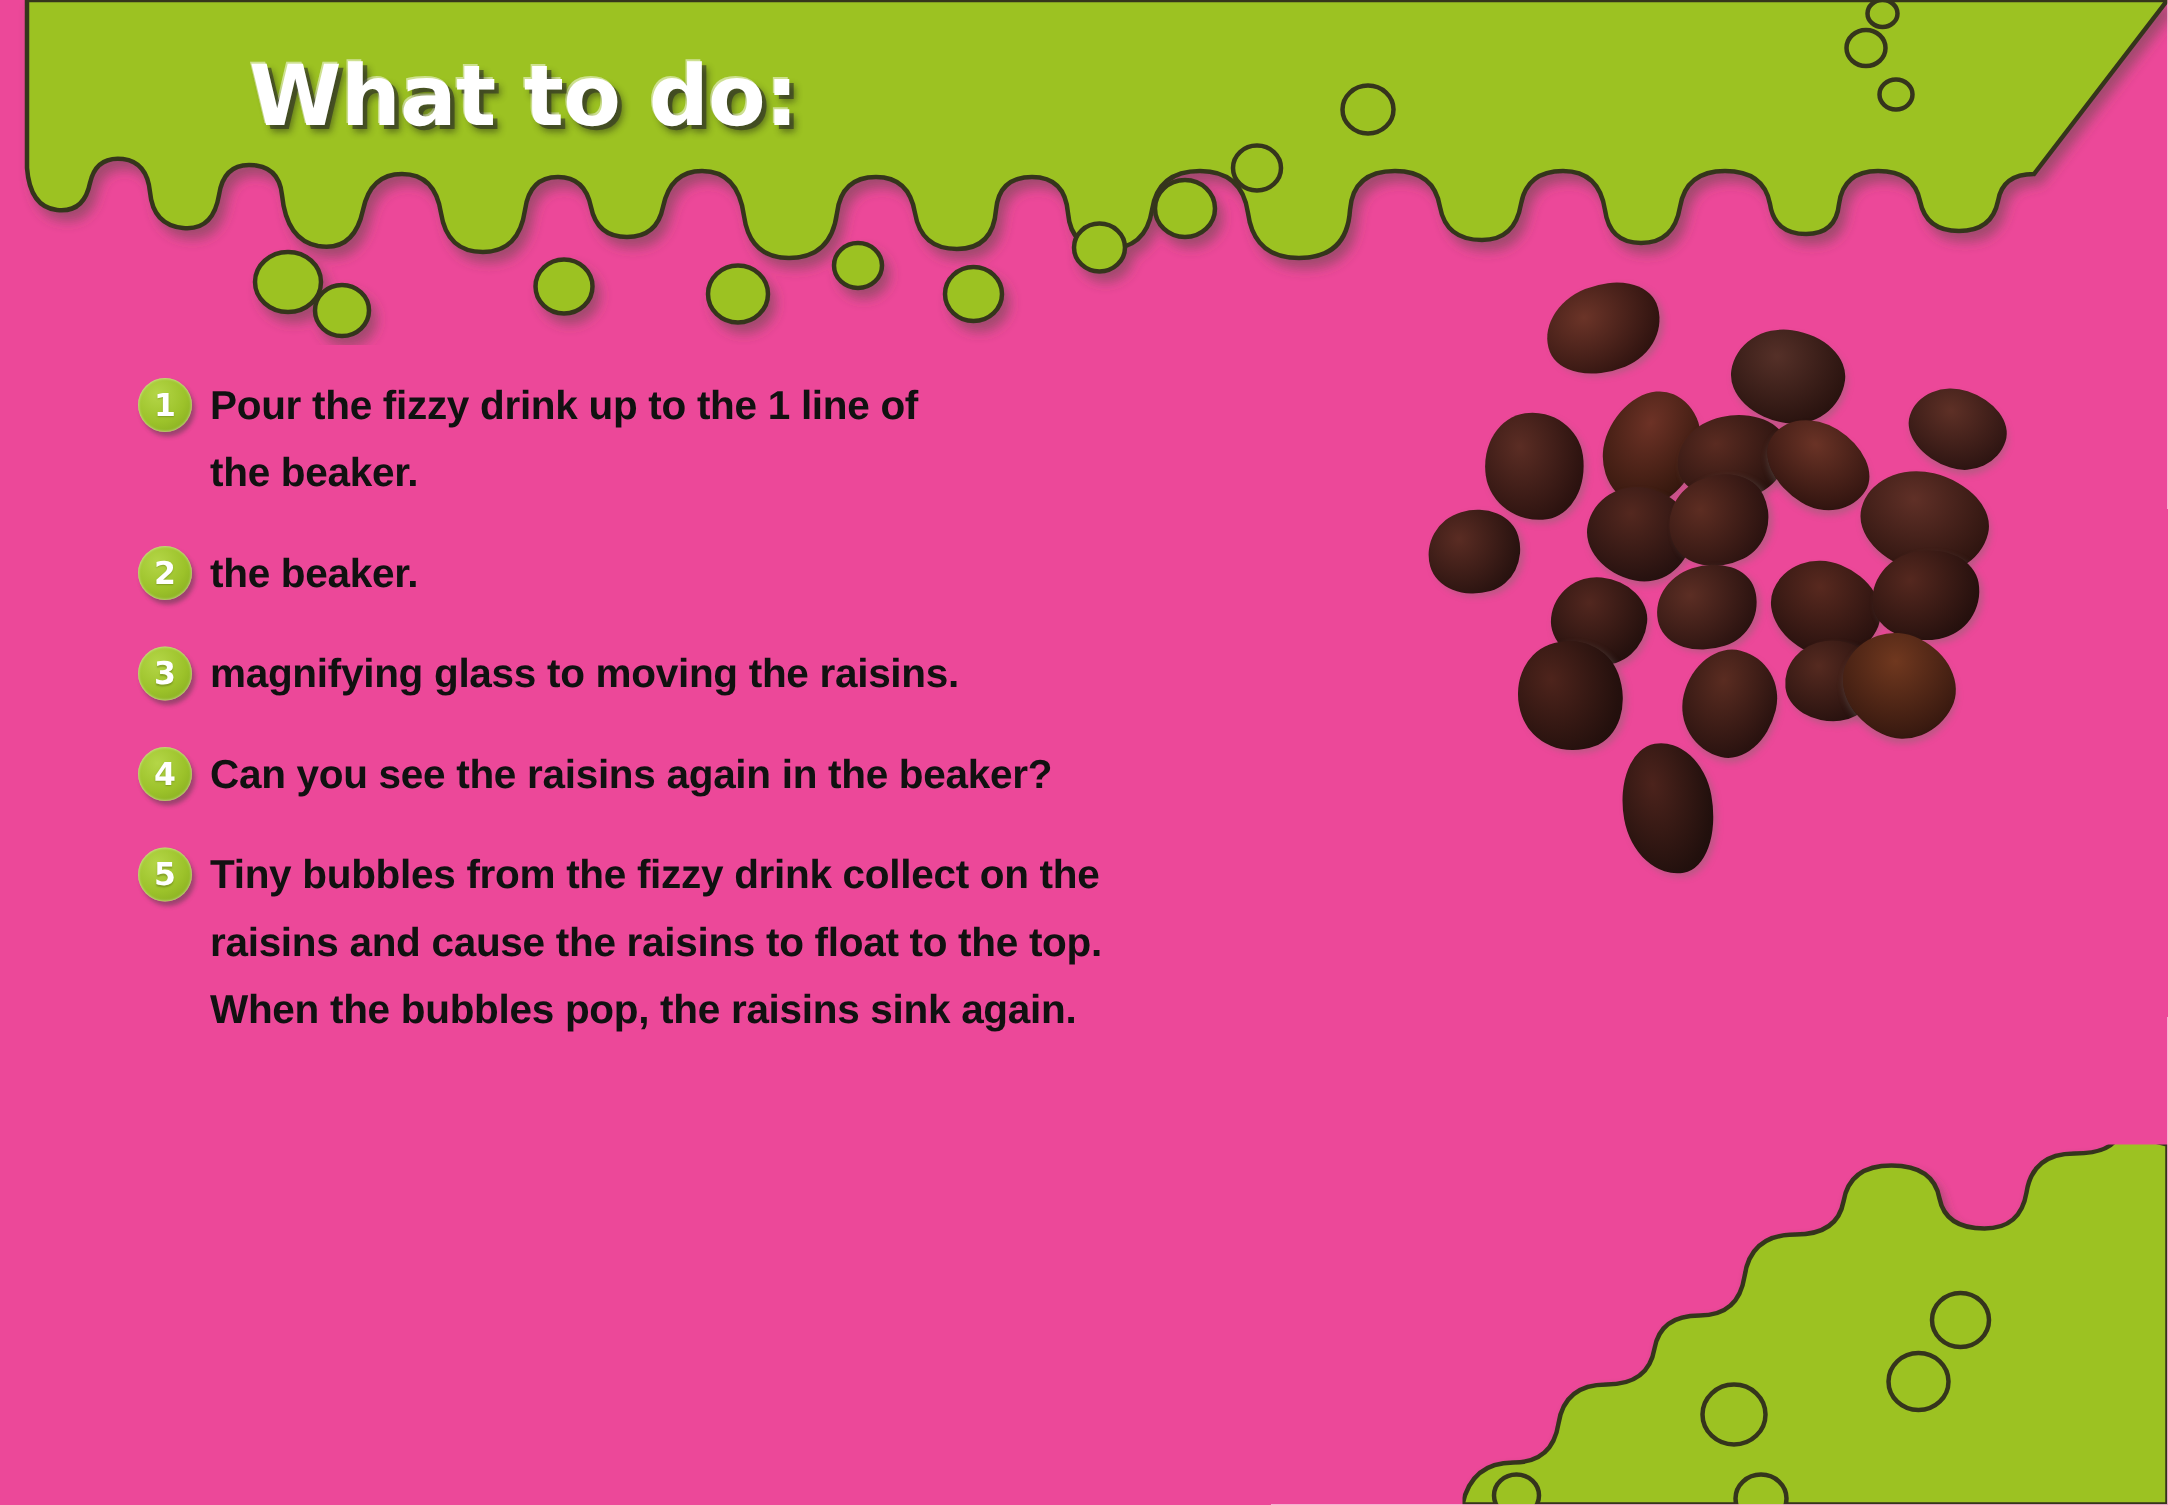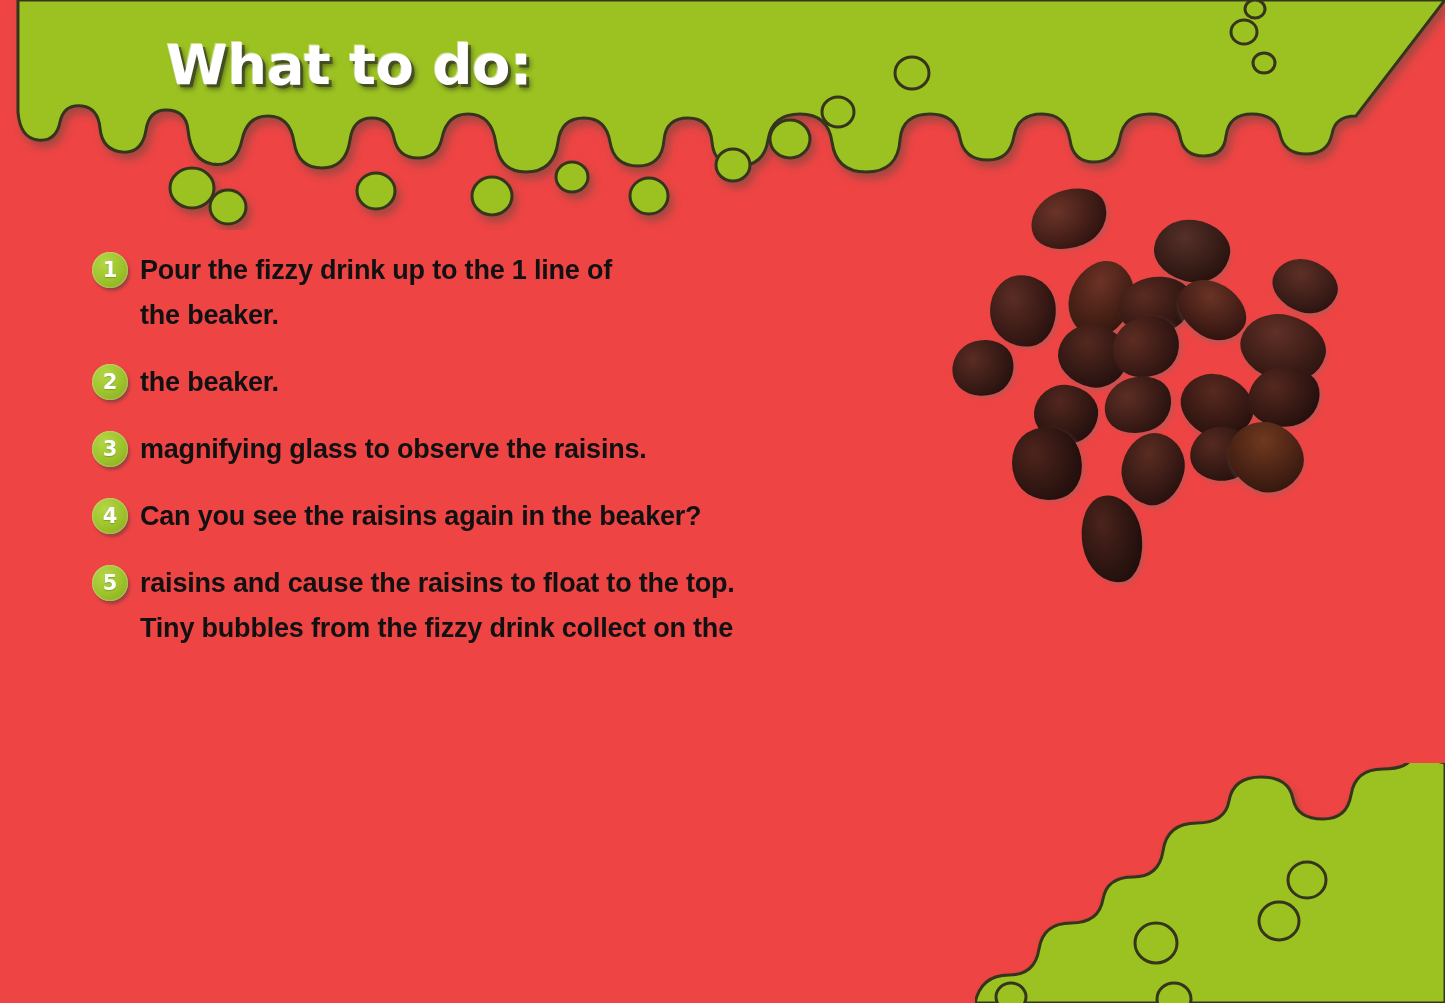--- a/index.html
+++ b/index.html
@@ -7,21 +7,21 @@
     padding: 0;
     background: #ffffff;
   }
   body {
     font-family: "Liberation Sans", sans-serif;
   }
   .page {
     position: relative;
     width: 1445px;
     height: 1003px;
-    background: #ef4444;
+    background: #ec4899;
     overflow: hidden;
   }
 
   
   .banner {
     position: absolute;
     left: 0;
     top: 0;
     width: 1445px;
     height: 230px;
@@ -173,36 +173,37 @@
     <div class="step">
       <div class="bullet">2</div>
       <div class="step-text">
         <span class="ln">the beaker.</span>
       </div>
     </div>
 
     <div class="step">
       <div class="bullet">3</div>
       <div class="step-text">
-        <span class="ln">magnifying glass to observe the raisins.</span>
+        <span class="ln">magnifying glass to moving the raisins.</span>
       </div>
     </div>
 
     <div class="step">
       <div class="bullet">4</div>
       <div class="step-text">
         <span class="ln">Can you see the raisins again in the beaker?</span>
       </div>
     </div>
 
     <div class="step">
       <div class="bullet">5</div>
       <div class="step-text">
+        <span class="ln">Tiny bubbles from the fizzy drink collect on the</span>
         <span class="ln">raisins and cause the raisins to float to the top.</span>
-        <span class="ln">Tiny bubbles from the fizzy drink collect on the</span>
+        <span class="ln">When the bubbles pop, the raisins sink again.</span>
       </div>
     </div>
 
   </div>
 
   <div class="raisins" id="raisin-photo">
       <div class="raisin" style="left: 78px; top: 25px; width: 78px; height: 58px; transform: rotate(-22deg); background: radial-gradient(at 38% 30%, rgb(107, 52, 40) 0%, rgb(51, 21, 17) 72%, rgb(26, 12, 10) 100%);"></div>
       <div class="raisin" style="left: 202px; top: 55px; width: 76px; height: 62px; transform: rotate(8deg); background: radial-gradient(at 38% 30%, rgb(85, 48, 40) 0%, rgb(43, 20, 16) 72%, rgb(26, 12, 10) 100%);"></div>
       <div class="raisin" style="left: 320px; top: 95px; width: 66px; height: 52px; transform: rotate(18deg); background: radial-gradient(at 38% 30%, rgb(94, 48, 38) 0%, rgb(48, 22, 19) 72%, rgb(26, 12, 10) 100%);"></div>
       <div class="raisin" style="left: 38px; top: 110px; width: 66px; height: 72px; transform: rotate(-8deg); background: radial-gradient(at 38% 30%, rgb(91, 45, 36) 0%, rgb(45, 19, 16) 72%, rgb(26, 12, 10) 100%);"></div>

